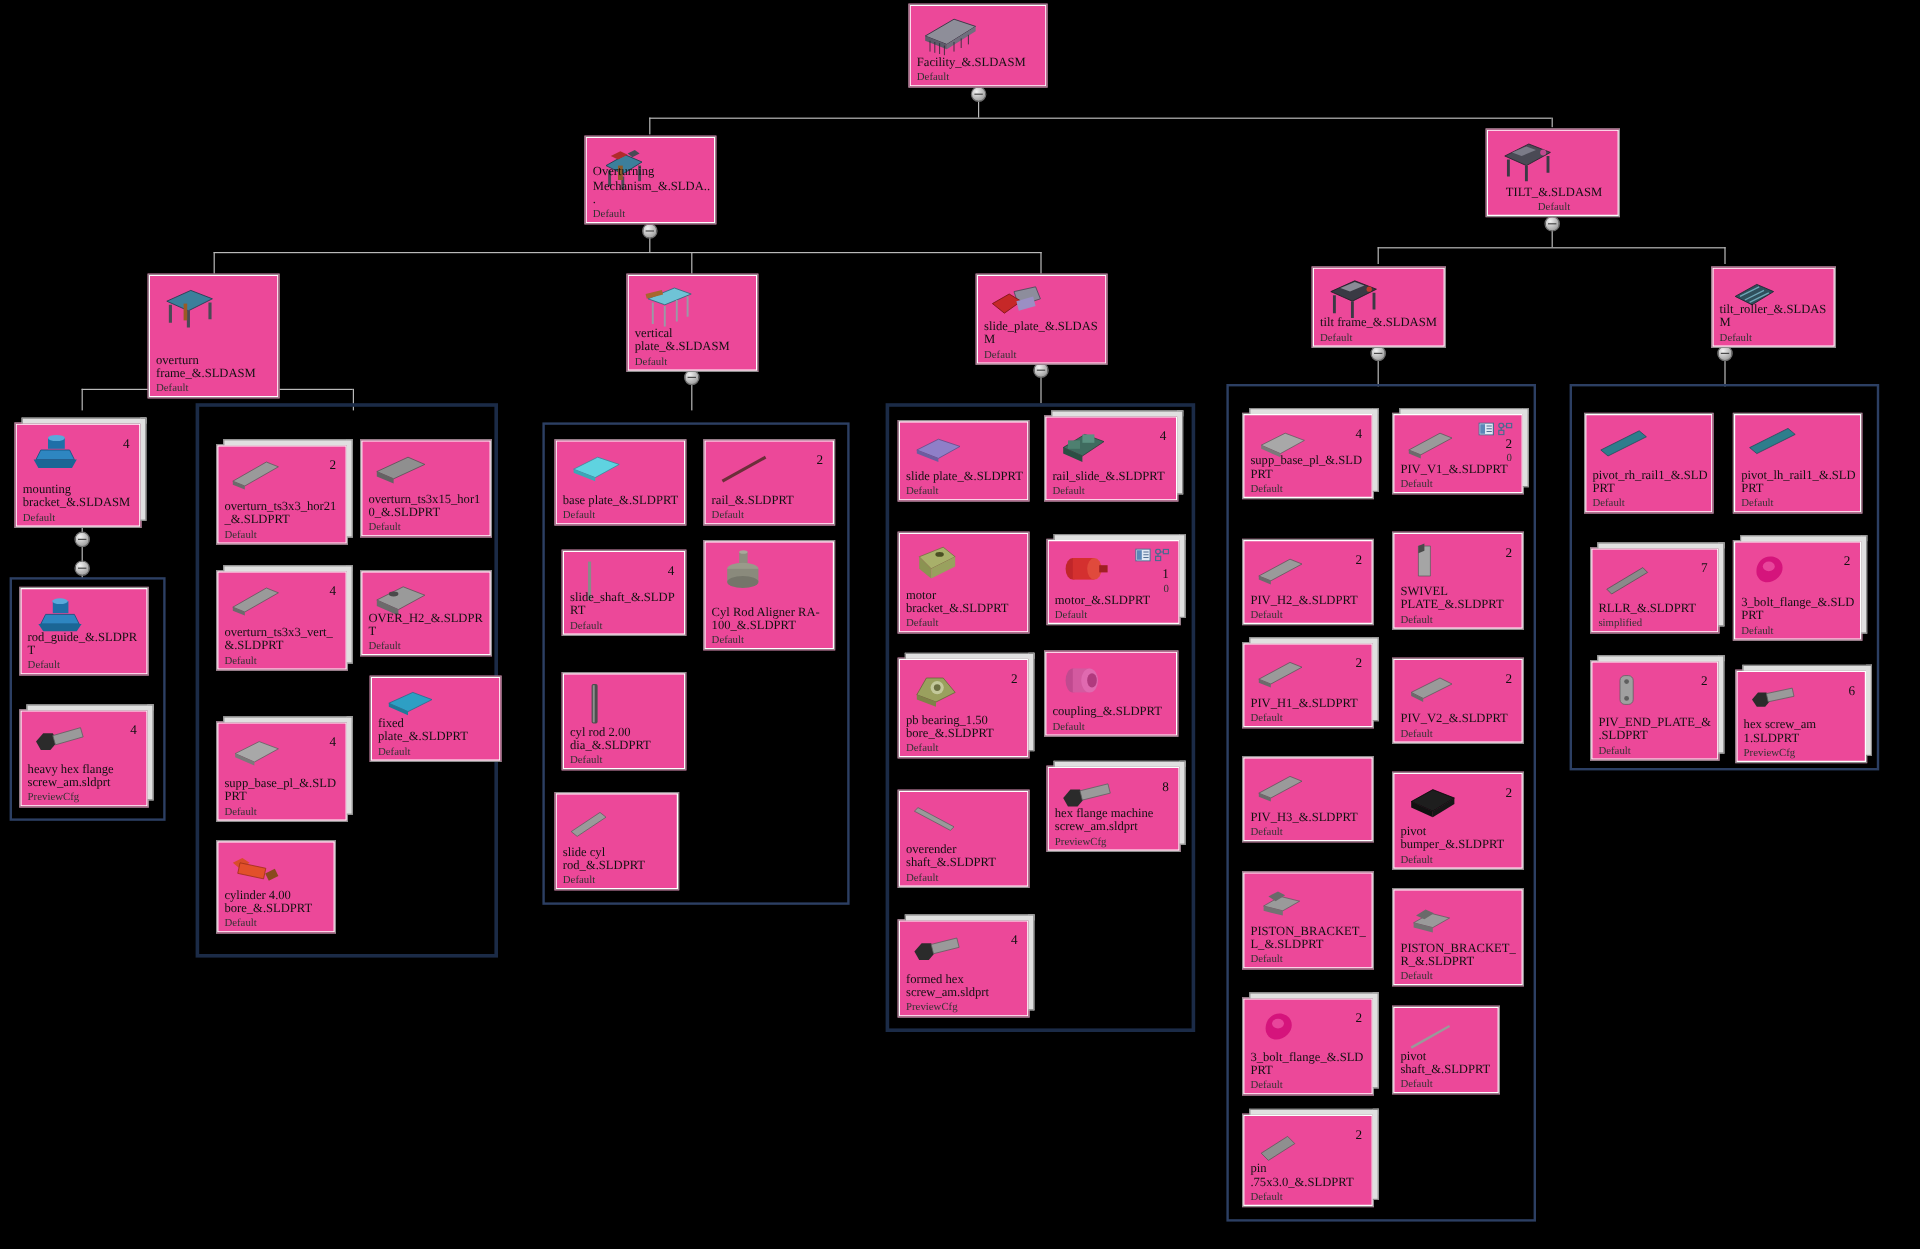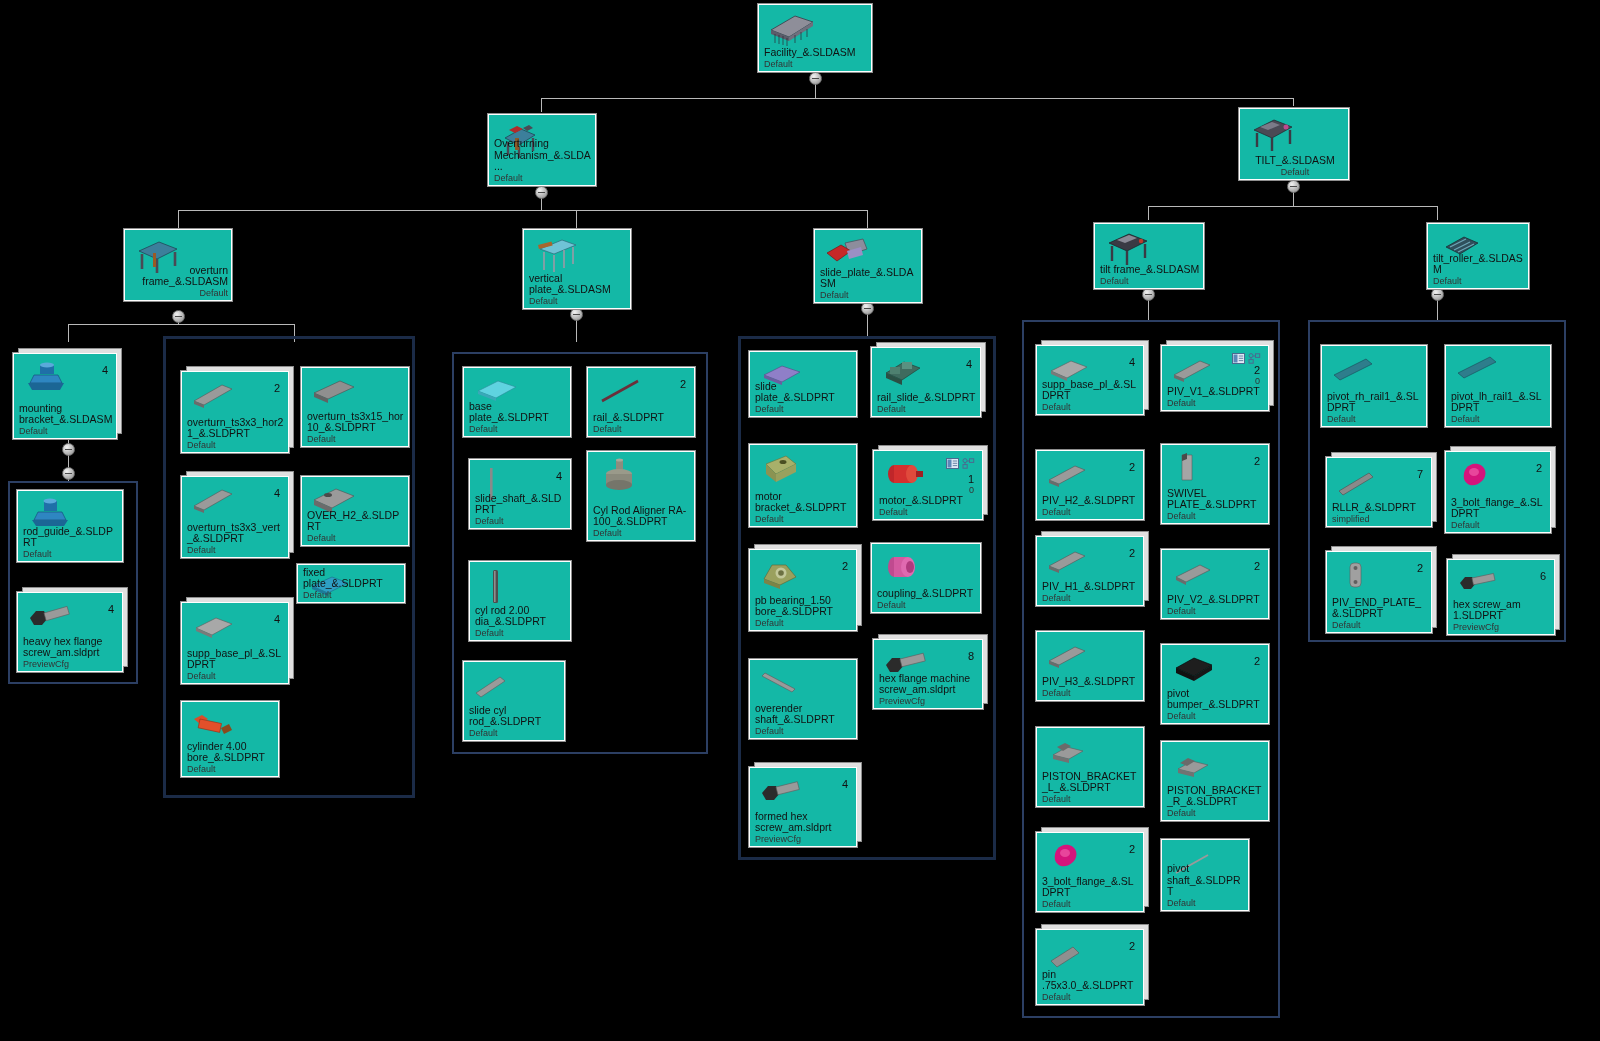--- a/index.html
+++ b/index.html
@@ -37,24 +37,25 @@
     box-sizing: border-box;
   }
   .grp.thick {
     border: 3px solid #1b2b47;
   }
 
   
   .node {
     position: absolute;
     box-sizing: border-box;
-    background: #14b8a6;
+    background: #ec4899;
     border: 1px solid #8d8d8d;
     box-shadow: 0 0 0 1px #ffffff inset;
     color: #1a1a1a;
+    font-family: Liberation Serif, serif;
   }
   .node.multi::before {
     content: "";
     position: absolute;
     left: 5px; top: -5px;
     width: 100%;
     height: 5px;
     background: #e0e0e0;
     border: 1px solid #8d8d8d;
     border-bottom: none;
@@ -253,21 +254,21 @@
           <line x1="44" y1="16" x2="44" y2="30"></line>
         </g>
       </svg>
     </div>
     <div class="labels">
       <div class="nm">TILT_&amp;.SLDASM</div>
       <div class="cfg">Default</div>
     </div>
   </div>
 
-  <div class="node" style="left:123px; top:228px; width:110px; height:74px;text-align:right;">
+  <div class="node" style="left:123px; top:228px; width:110px; height:104px;">
     <div class="thumb">
       <svg width="52" height="40" viewBox="0 0 52 40">
         <polygon points="8,16 28,7 46,14 26,24" fill="#3c7f9b" stroke="#1d3c4c" stroke-width="0.7"></polygon>
         <g stroke="#4a4a55" stroke-width="2.6">
           <line x1="11" y1="19" x2="11" y2="34"></line>
             <line x1="26" y1="24" x2="26" y2="38"></line>
           <line x1="44" y1="17" x2="44" y2="31"></line>
         </g>
         <rect x="22" y="18" width="3" height="14" fill="#9a5a25"></rect>
       </svg>
@@ -454,21 +455,21 @@
         <polygon points="8,20 24,27 24,30 8,23" fill="#7a7a7a"></polygon>
       </svg>
     </div>
     <div class="qty">4</div>
     <div class="labels">
       <div class="nm">supp_base_pl_&amp;.SLDPRT</div>
       <div class="cfg">Default</div>
     </div>
   </div>
 
-  <div class="node" style="left:296px; top:563px; width:110px; height:41px;">
+  <div class="node" style="left:308px; top:563px; width:110px; height:72px;">
     <div class="thumb">
       <svg width="52" height="40" viewBox="0 0 52 40">
         <polygon points="8,16 28,7 44,13 24,23" fill="#2e9fc4" stroke="#186b88" stroke-width="0.6"></polygon>
         <polygon points="8,16 24,23 24,26 8,19" fill="#1d7a99"></polygon>
       </svg>
     </div>
     <div class="labels">
       <div class="nm">fixed plate_&amp;.SLDPRT</div>
       <div class="cfg">Default</div>
     </div>

